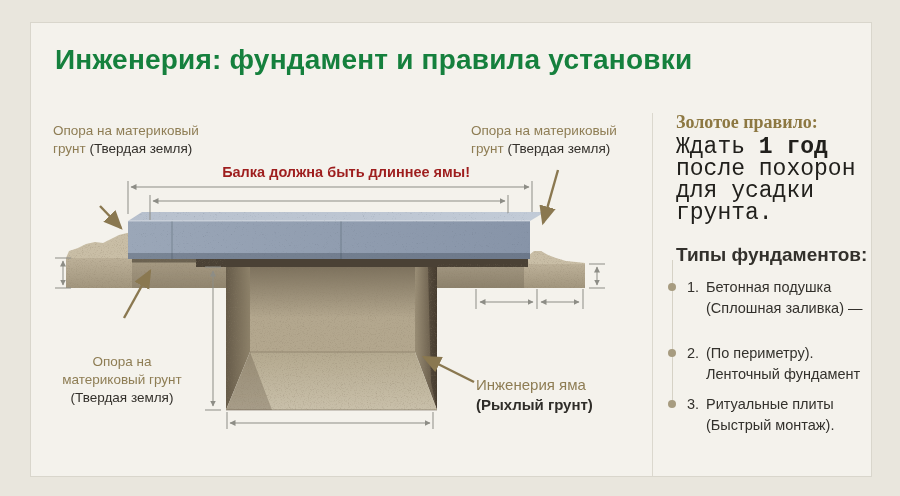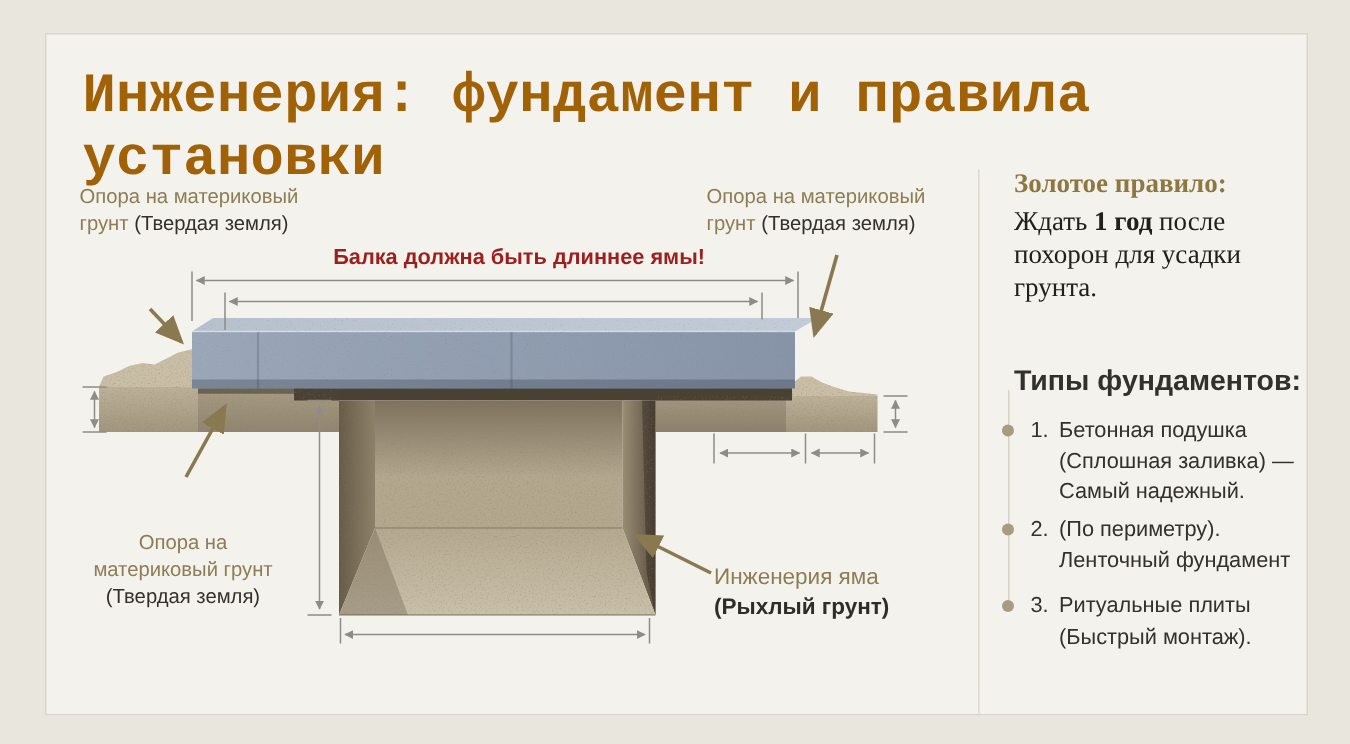--- a/index.html
+++ b/index.html
@@ -8,40 +8,40 @@
     background:#e9e6dd;
     font-family:"Liberation Sans",sans-serif;
     -webkit-font-smoothing:antialiased;
   }
   .card{
     position:absolute;left:30px;top:22px;width:842px;height:455px;
     background:#f4f2ec;border:1px solid #d9d6cc;box-sizing:border-box;
   }
   .page-title{
     position:absolute;left:55px;top:44px;width:700px;
-    font-family:Liberation Mono, monospace;font-weight:700;font-size:37px;
-    color:#a16207;letter-spacing:.2px;
+    font-family:Liberation Sans, sans-serif;font-weight:700;font-size:28px;
+    color:#15803d;letter-spacing:.2px;
   }
   .lbl{position:absolute;font-size:13.5px;line-height:18px;color:#8e7d54;}
   .lbl .note{color:#33302b;}
   .lbl-center{text-align:center;}
   .warning{
     position:absolute;left:200px;top:164px;width:270px;text-align:right;
     font-size:14.5px;font-weight:700;color:#9e1e1e;
   }
   .pit-label{position:absolute;left:476px;top:375px;font-size:15px;line-height:20px;color:#8e7d54;}
   .pit-label .note{color:#2f2d29;font-weight:700;}
   .divider{position:absolute;left:652px;top:113px;width:1px;height:363px;background:#dbd8ce;}
   .golden-title{
     position:absolute;left:676px;top:112px;
     font-family:"Liberation Serif",serif;font-weight:700;font-size:18px;color:#8d7842;text-align:right;
   }
   .golden-body{
     position:absolute;left:676px;top:136px;width:188px;
-    font-family:Liberation Serif, serif;font-size:18px;line-height:22px;color:#21201c;
+    font-family:Liberation Mono, monospace;font-size:23px;line-height:22px;color:#21201c;
   }
   .types-heading{position:absolute;left:676px;top:244px;font-size:19px;font-weight:700;color:#33312c;}
   .timeline{position:absolute;left:672px;top:260px;width:1px;height:146px;background:#d6d2c6;}
   .bullet{position:absolute;left:668px;width:8px;height:8px;border-radius:50%;background:#a79c80;}
   .type-item{position:absolute;left:687px;font-size:14.5px;line-height:20.5px;color:#33312c;white-space:nowrap;}
   .type-item .num{position:absolute;left:0;top:0;}
   .type-item .lines{margin-left:19px;}
   svg{position:absolute;left:0;top:0;}
 </style>
 </head>
@@ -221,21 +221,20 @@
 
 <div class="bullet" style="top:283px;"></div>
 <div class="bullet" style="top:349px;"></div>
 <div class="bullet" style="top:400px;"></div>
 
 <div class="type-item" style="top:277px;">
   <span class="num">1.</span>
   <div class="lines">
     <div>Бетонная подушка</div>
     <div>(Сплошная заливка) —</div>
-    <div>Самый надежный.</div>
   </div>
 </div>
 <div class="type-item" style="top:343px;">
   <span class="num">2.</span>
   <div class="lines">
     <div>(По периметру).</div>
     <div>Ленточный фундамент</div>
   </div>
 </div>
 <div class="type-item" style="top:394px;">

